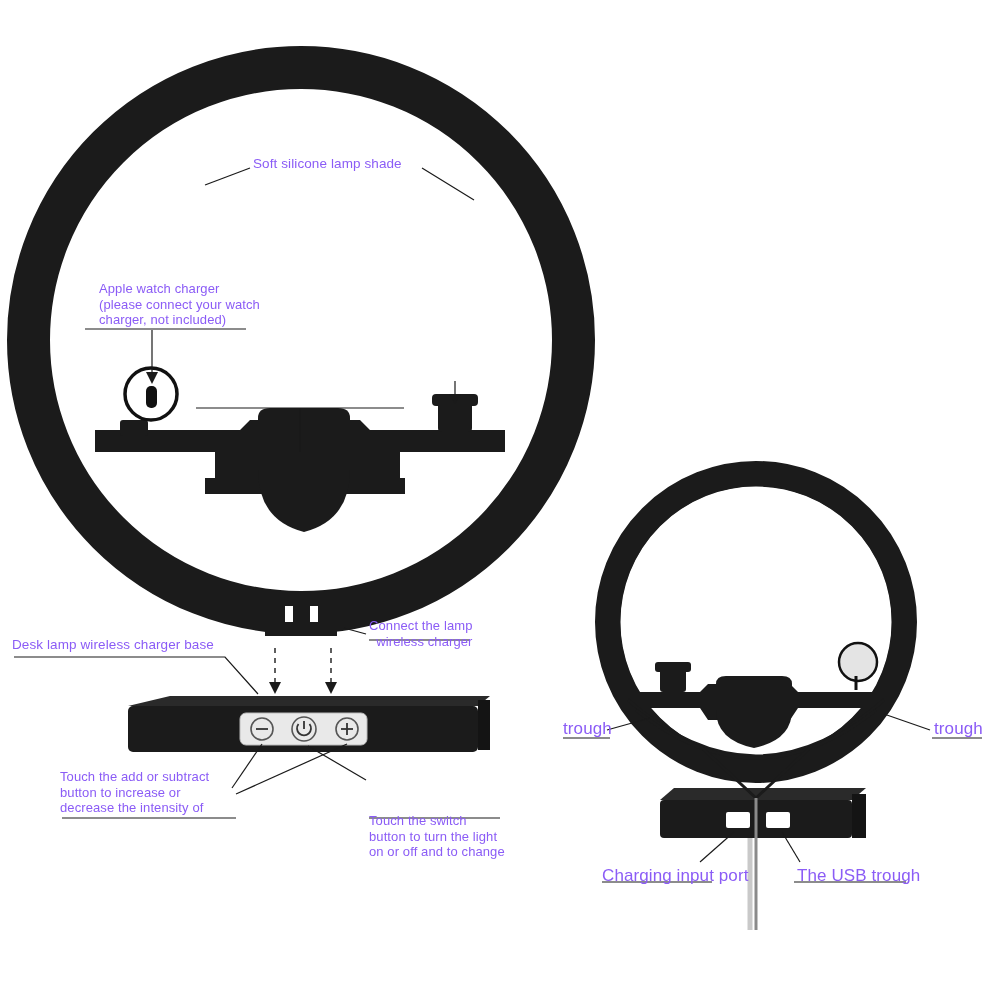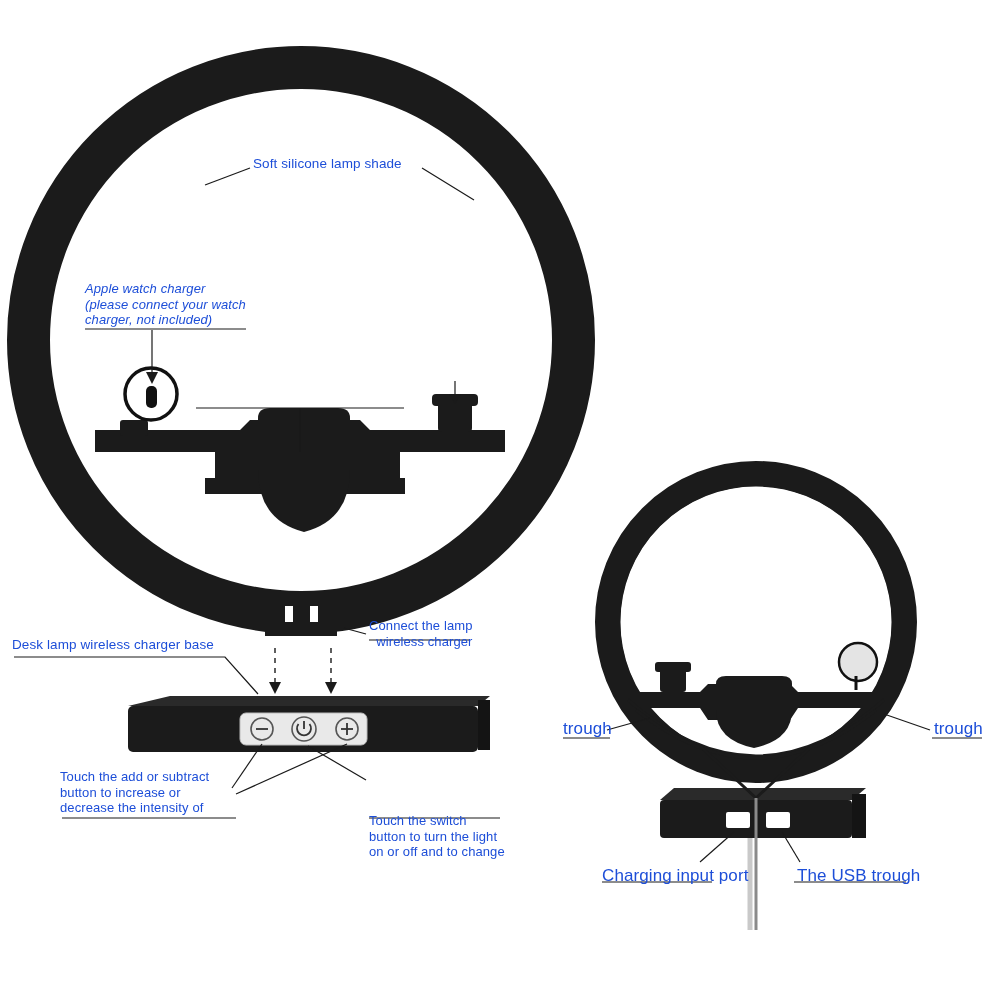--- a/index.html
+++ b/index.html
@@ -23,35 +23,35 @@
     position: absolute;
     left: 0;
     top: 0;
     width: 1000px;
     height: 1000px;
   }
   .label {
     position: absolute;
     font-size: 13.5px;
     line-height: 16px;
-    color: #1d4ed8;
+    color: #8b5cf6;
     white-space: pre-line;
     letter-spacing: 0.1px;
   }
   .label.small {
     font-size: 13px;
     line-height: 15.5px;
   }
   .label.tiny {
     font-size: 17px;
     line-height: 15px;
   }
   
   #lbl-shade      { left: 253px; top: 156px; }
-  #lbl-watch      { left: 85px;  top: 281px; font-style: italic; }
+  #lbl-watch      { left: 99px;  top: 281px; }
   #lbl-airpods    { left: 412px; top: 331px; }
   #lbl-induction  { left: 197px; top: 362px; }
   #lbl-connect    { left: 369px; top: 618px; text-align: right; }
   #lbl-base       { left: 12px;  top: 637px; }
   #lbl-addsub     { left: 60px;  top: 769px; }
   #lbl-switch     { left: 369px; top: 769px; margin-top: 44px; }
   #lbl-trough-l   { left: 563px; top: 721px; }
   #lbl-trough-r   { left: 934px; top: 721px; }
   #lbl-input      { left: 602px; top: 868px; }
   #lbl-usb        { left: 797px; top: 868px; }

